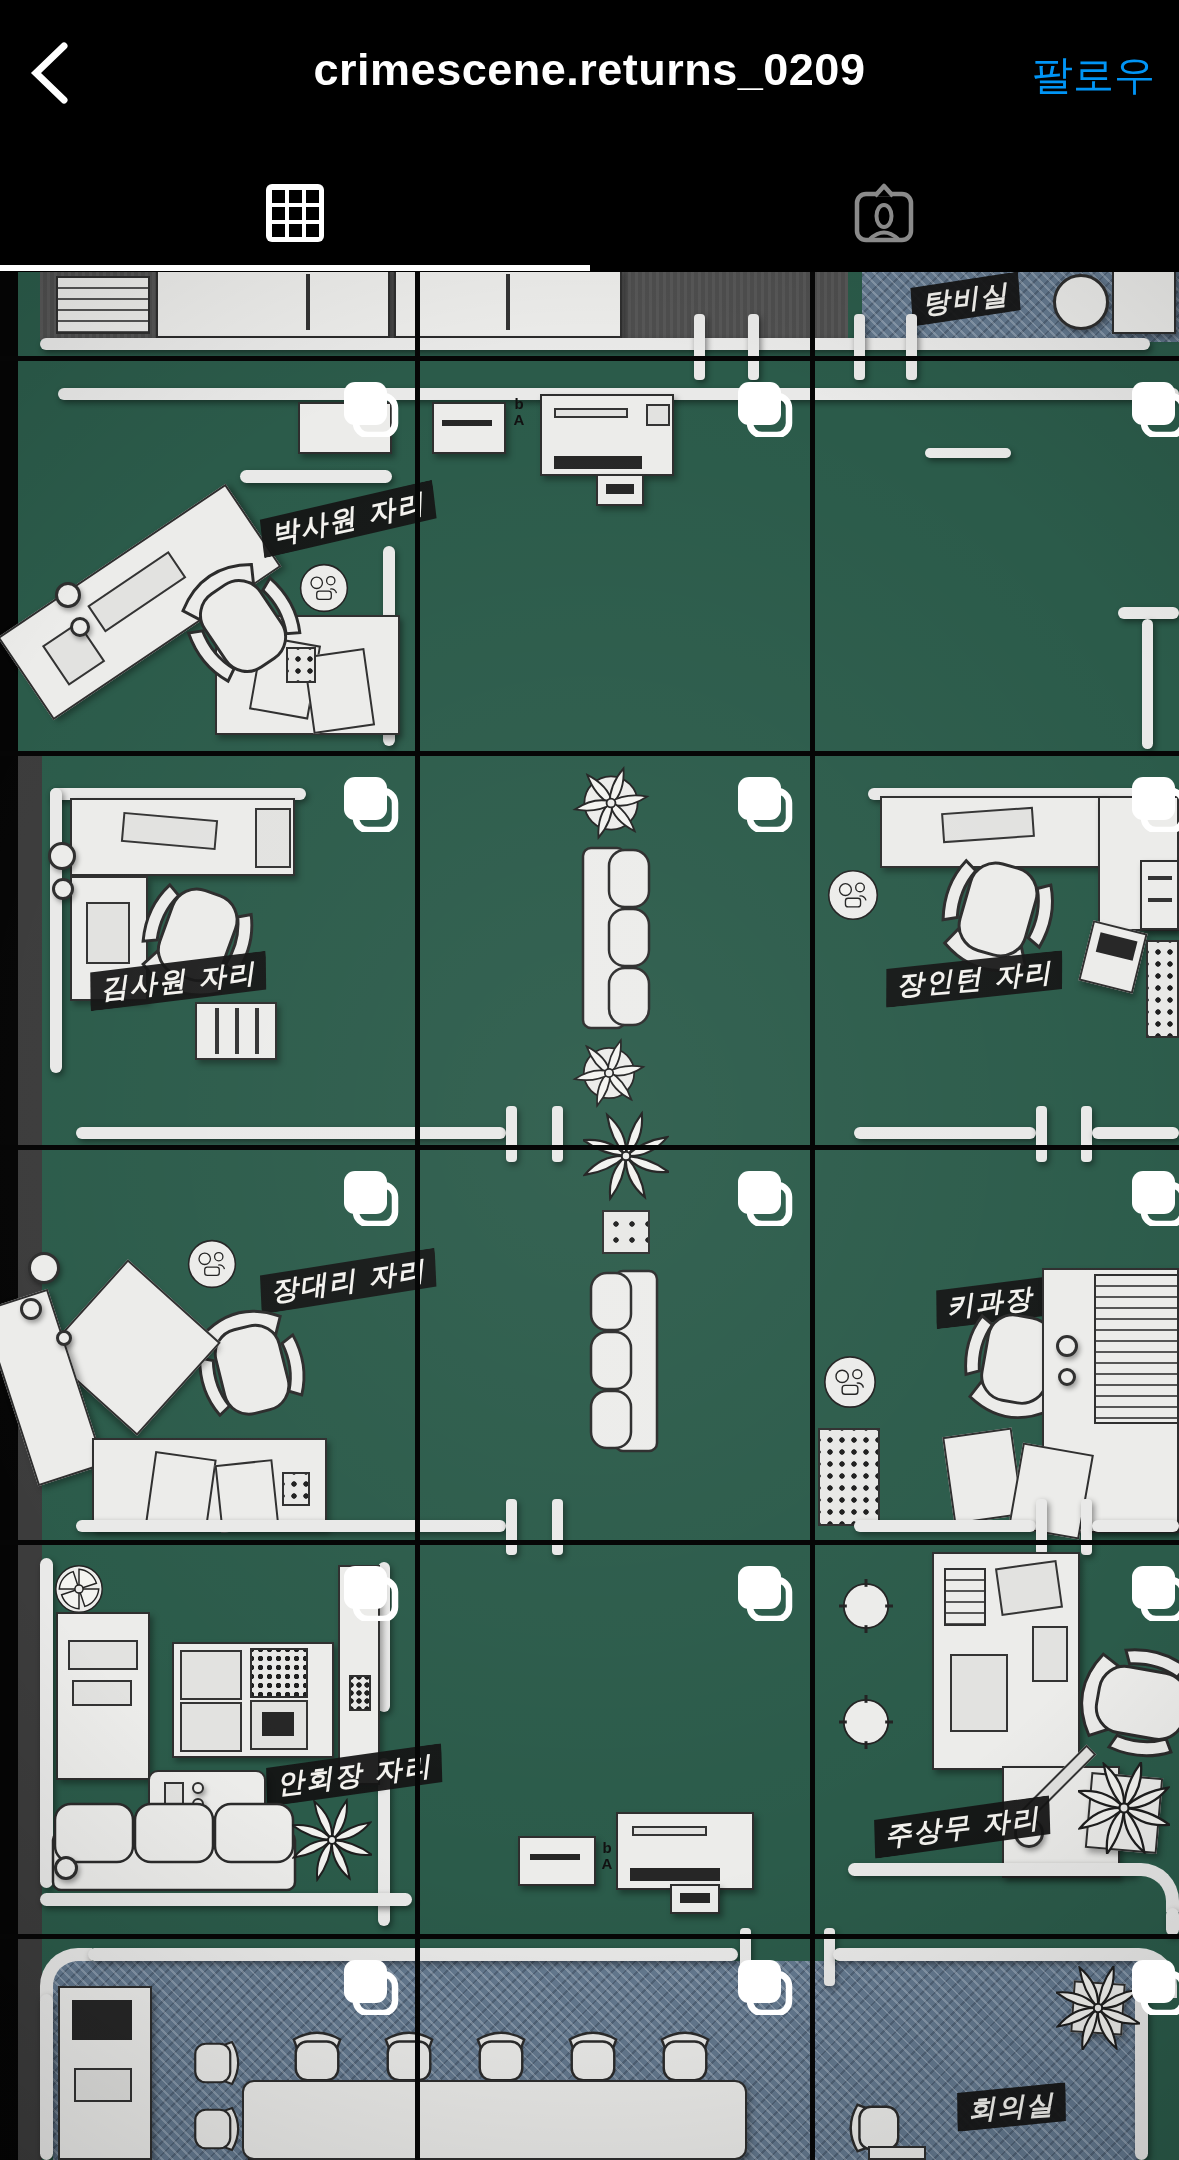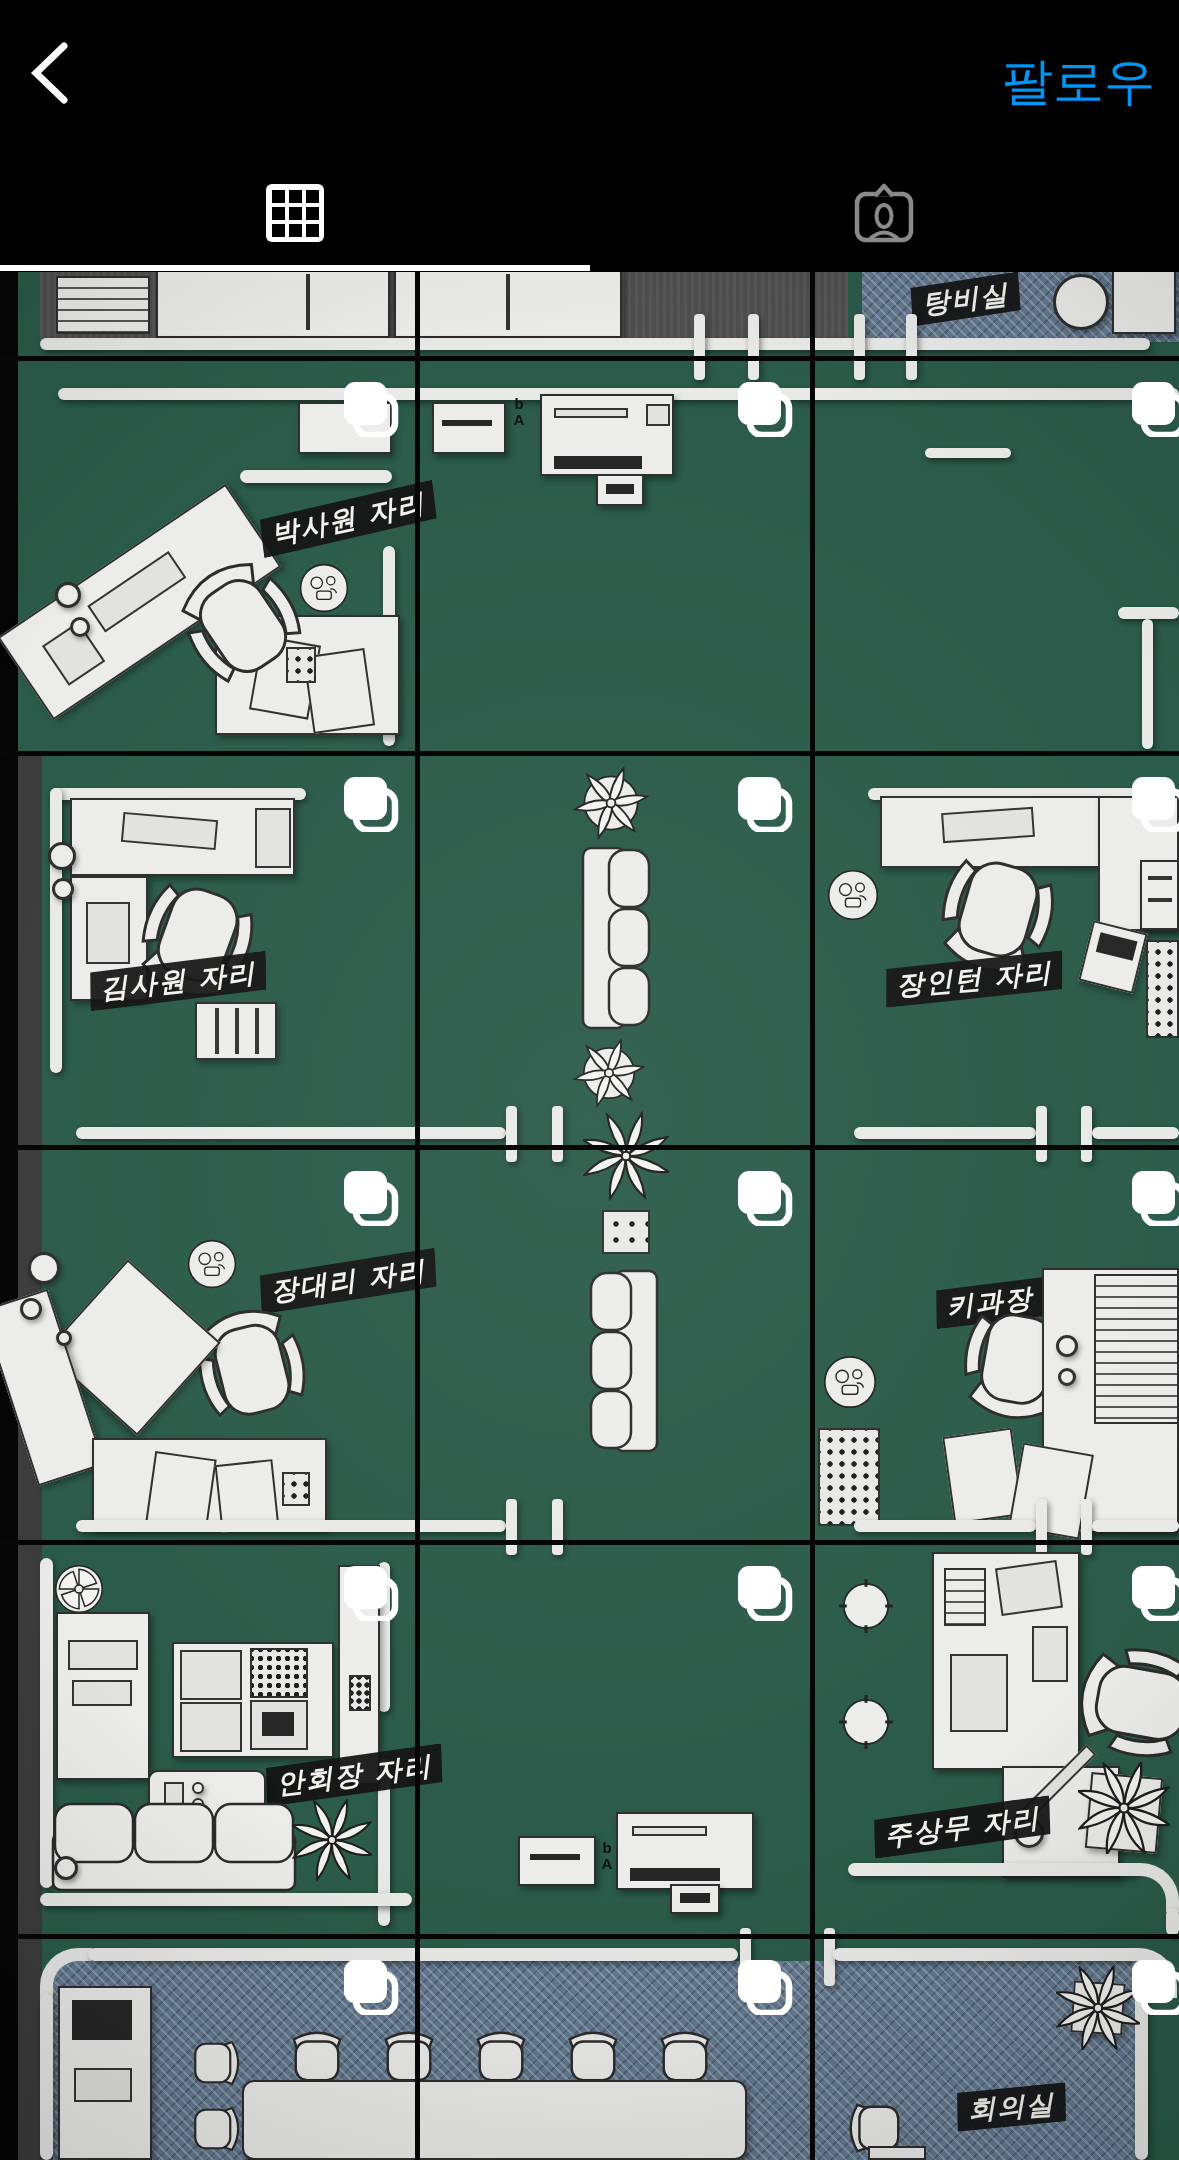--- a/index.html
+++ b/index.html
@@ -3,21 +3,21 @@
 <meta charset="utf-8">
 <style>
   html,body{margin:0;padding:0;background:#000;}
   #screen{position:relative;width:1179px;height:2160px;background:#000;overflow:hidden;
           font-family:"Liberation Sans","DejaVu Sans",sans-serif;}
   .abs{position:absolute;}
   
   #hdr{position:absolute;left:0;top:0;width:1179px;height:272px;background:#000;z-index:10;}
   #title{position:absolute;left:0;top:44px;width:1179px;text-align:center;color:#fff;
          font-size:45px;font-weight:700;letter-spacing:.5px;}
-  #follow{position:absolute;right:24px;top:48px;font-size:51px;font-weight:500;}
+  #follow{position:absolute;right:24px;top:48px;font-size:41px;font-weight:500;}
   #backbtn{position:absolute;left:22px;top:40px;width:56px;height:66px;}
   .tabbtn{position:absolute;top:168px;width:120px;height:90px;display:flex;align-items:center;justify-content:center;}
   #tab-ind{position:absolute;left:0;top:265px;width:590px;height:6px;background:#fff;}
   
   #plan{position:absolute;left:0;top:272px;width:1179px;height:1888px;background:#2b5b4a;}
   #vig{position:absolute;left:0;top:272px;width:1179px;height:1888px;z-index:4;pointer-events:none;
        background:radial-gradient(ellipse 130% 90% at 50% 45%, rgba(255,255,255,.05) 0%, rgba(0,0,0,0) 45%, rgba(0,0,0,.30) 100%);}
   .gl{position:absolute;background:#060606;z-index:5;}
   .hs{position:absolute;z-index:7;}
   .cic{z-index:6;}
@@ -127,20 +127,21 @@
       <line x1="5" y1="50" x2="18" y2="50" stroke="#222" stroke-width="5"></line>
       <line x1="82" y1="50" x2="95" y2="50" stroke="#222" stroke-width="5"></line>
     </symbol>
   </defs>
 </svg>
 
 <div id="hdr">
   <svg id="backbtn" viewBox="0 0 56 66">
     <polyline points="42,6 14,33 42,60" fill="none" stroke="#fff" stroke-width="7" stroke-linecap="round"></polyline>
   </svg>
+  <div id="title">crimescene.returns_0209</div>
   <div id="follow" style="color:#0095F6" placeholder="팔로우">팔로우</div>
 
   <div class="tabbtn" style="left:235px;">
     <svg width="60" height="60" viewBox="0 0 60 60">
       <rect x="1" y="1" width="58" height="58" rx="6" fill="#fff"></rect>
       <g fill="#000">
         <rect x="7" y="7" width="13" height="13"></rect>
             <rect x="24" y="7" width="13" height="13"></rect>
             <rect x="41" y="7" width="13" height="13"></rect>
         <rect x="7" y="24" width="13" height="13"></rect>

